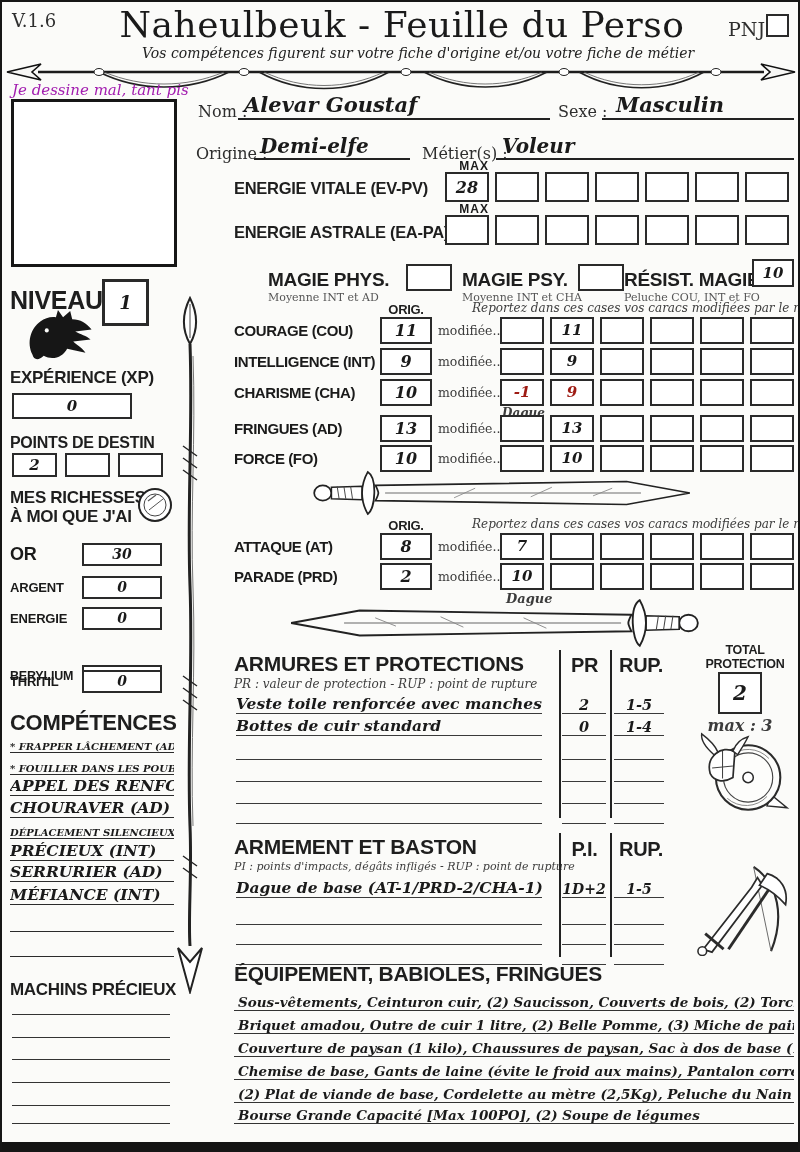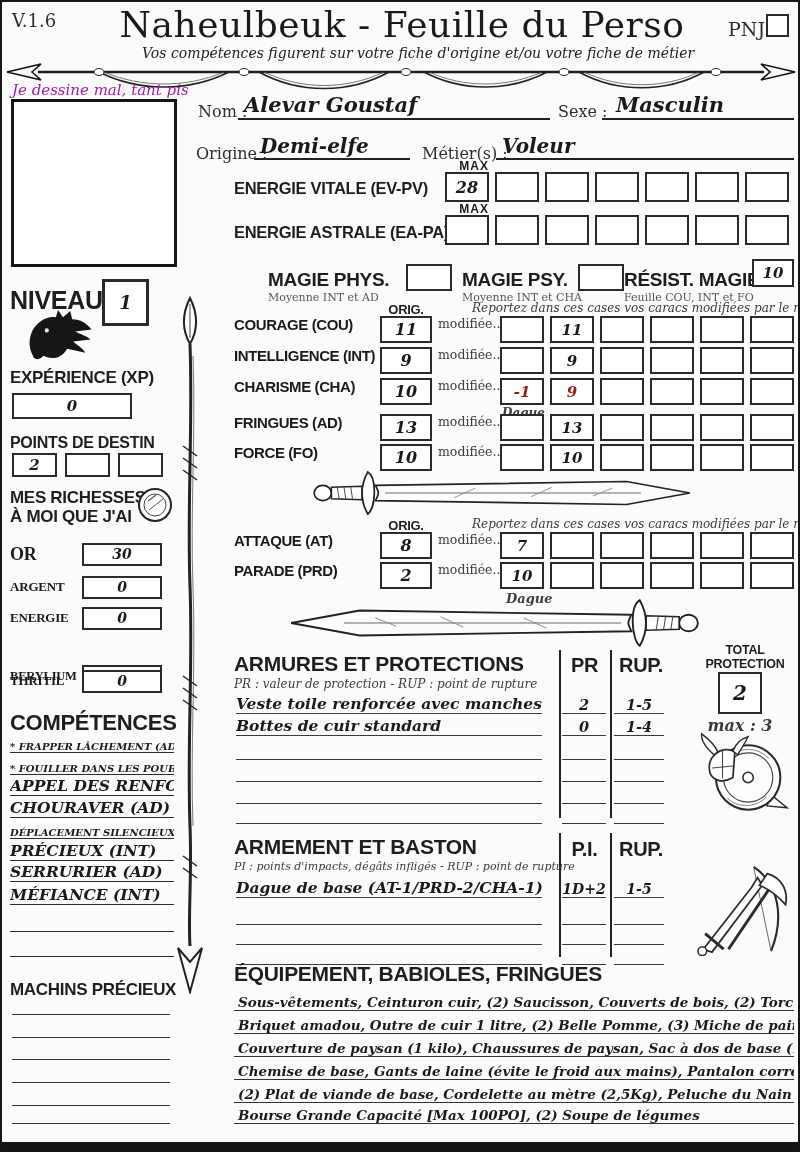--- a/index.html
+++ b/index.html
@@ -8,35 +8,35 @@
   .abs{position:absolute;}
   .hd{position:absolute;font-family:"Liberation Sans",sans-serif;font-weight:bold;color:#1e1e1e;letter-spacing:-0.3px;white-space:nowrap;}
   .srf{position:absolute;font-family:"DejaVu Serif",serif;color:#2e2e2e;white-space:nowrap;}
   .note{position:absolute;font-family:"DejaVu Serif",serif;font-style:italic;color:#3c3c3c;white-space:nowrap;}
   .hw{font-family:"DejaVu Serif",serif;font-style:italic;font-weight:bold;}
   .box{border:2px solid #2a2a2a;background:#fff;display:flex;align-items:center;justify-content:center;
        font-family:"DejaVu Serif",serif;font-style:italic;font-weight:bold;box-sizing:border-box;position:absolute;}
   .red{color:#9e1b13;}
   .fill{position:absolute;border-bottom:2px solid #222;font-family:"DejaVu Serif",serif;font-style:italic;
         font-weight:bold;white-space:nowrap;overflow:hidden;padding-left:6px;box-sizing:border-box;}
-  .statrow{position:absolute;left:232px;display:flex;align-items:flex-start;height:28px;}
+  .statrow{position:absolute;left:232px;display:flex;align-items:center;height:28px;}
   .statrow .sl{width:146px;font-family:"Liberation Sans",sans-serif;font-weight:bold;font-size:15px;letter-spacing:-0.4px;white-space:nowrap;}
   .statrow .ob{position:static;width:52px;height:27px;font-size:16px;margin-right:6px;}
   .statrow .ml{width:56px;font-family:"DejaVu Serif",serif;font-size:12.5px;color:#3c3c3c;}
   .statrow .mb{position:static;width:44px;height:27px;font-size:15px;margin-left:6px;}
   .maxlbl{position:absolute;width:44px;text-align:right;font-family:"Liberation Sans",sans-serif;
           font-weight:bold;font-size:12px;letter-spacing:1px;}
   .ebox{width:44px;height:30px;font-size:16px;}
   .sub{font-size:11px;color:#555;}
   .vline{position:absolute;width:2px;background:#222;}
   .cell{position:absolute;border-bottom:1.6px solid #3a3a3a;font-family:"DejaVu Serif",serif;font-style:italic;
         font-weight:bold;white-space:nowrap;overflow:hidden;display:flex;align-items:flex-end;box-sizing:border-box;}
   .ccell{justify-content:center;}
   .curRow{position:absolute;left:8px;width:152px;height:24px;display:flex;align-items:center;justify-content:space-between;}
-  .curRow .cl{font-family:Liberation Serif, serif;font-weight:bold;font-size:13px;letter-spacing:-0.2px;}
+  .curRow .cl{font-family:Liberation Sans, sans-serif;font-weight:bold;font-size:13px;letter-spacing:-0.2px;}
   .curRow .cb{position:static;width:80px;height:23px;font-size:14px;}
   .skill{position:absolute;left:8px;width:164px;border-bottom:1.6px solid #2b2b2b;font-family:"DejaVu Serif",serif;
          font-style:italic;font-weight:bold;display:flex;align-items:flex-end;white-space:nowrap;overflow:hidden;}
   .mline{position:absolute;left:10px;width:158px;height:14px;border-bottom:1.5px solid #333;}
   .eqline{position:absolute;left:232px;width:560px;height:21px;border-bottom:1.6px solid #333;
           font-family:"DejaVu Serif",serif;font-style:italic;font-weight:bold;font-size:13.5px;
           white-space:nowrap;overflow:hidden;display:flex;align-items:flex-end;padding-left:4px;box-sizing:border-box;}
   .botbar{position:absolute;left:0;right:0;bottom:0;height:8px;background:#141414;}
   svg{display:block;}
 </style>
@@ -184,21 +184,21 @@
   <div class="box ebox" style="left:693px;top:213px"></div>
   <div class="box ebox" style="left:743px;top:213px"></div>
 
   <div class="hd" style="left:266px;top:267px;font-size:19px">MAGIE PHYS.</div>
   <div class="srf sub" style="left:266px;top:289px">Moyenne INT et AD</div>
   <div class="box" style="left:404px;top:262px;width:46px;height:27px;font-size:15px"></div>
   <div class="hd" style="left:460px;top:267px;font-size:19px">MAGIE PSY.</div>
   <div class="srf sub" style="left:460px;top:289px">Moyenne INT et CHA</div>
   <div class="box" style="left:576px;top:262px;width:46px;height:27px;font-size:15px"></div>
   <div class="hd" style="left:622px;top:267px;font-size:19px">RÉSIST. MAGIE</div>
-  <div class="srf sub" style="left:622px;top:289px">Feuille COU, INT et FO</div>
+  <div class="srf sub" style="left:622px;top:289px">Peluche COU, INT et FO</div>
   <div class="box" style="left:750px;top:257px;width:42px;height:28px;font-size:15px">10</div>
 
   <div class="hd" style="left:378px;top:300px;width:52px;text-align:center;font-size:13px">ORIG.</div>
   <div class="note" style="left:470px;top:299px;width:322px;text-align:center;font-size:12px">Reportez dans ces cases vos caracs modifiées par le matériel</div>
 
   <div class="statrow" style="top:314px">
     <div class="sl">COURAGE (COU)</div>
     <div class="box ob">11</div>
     <div class="ml">modifiée...</div>
     <div class="box mb"></div>

